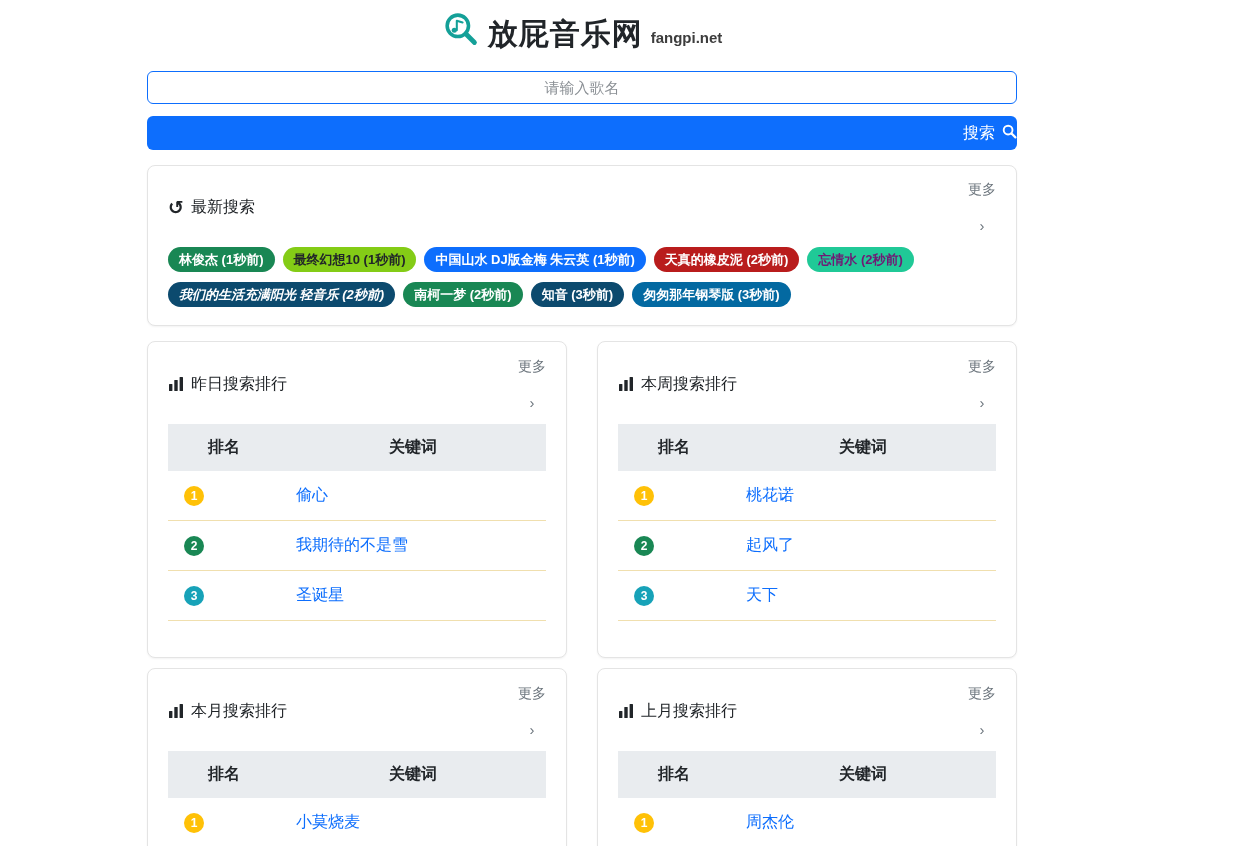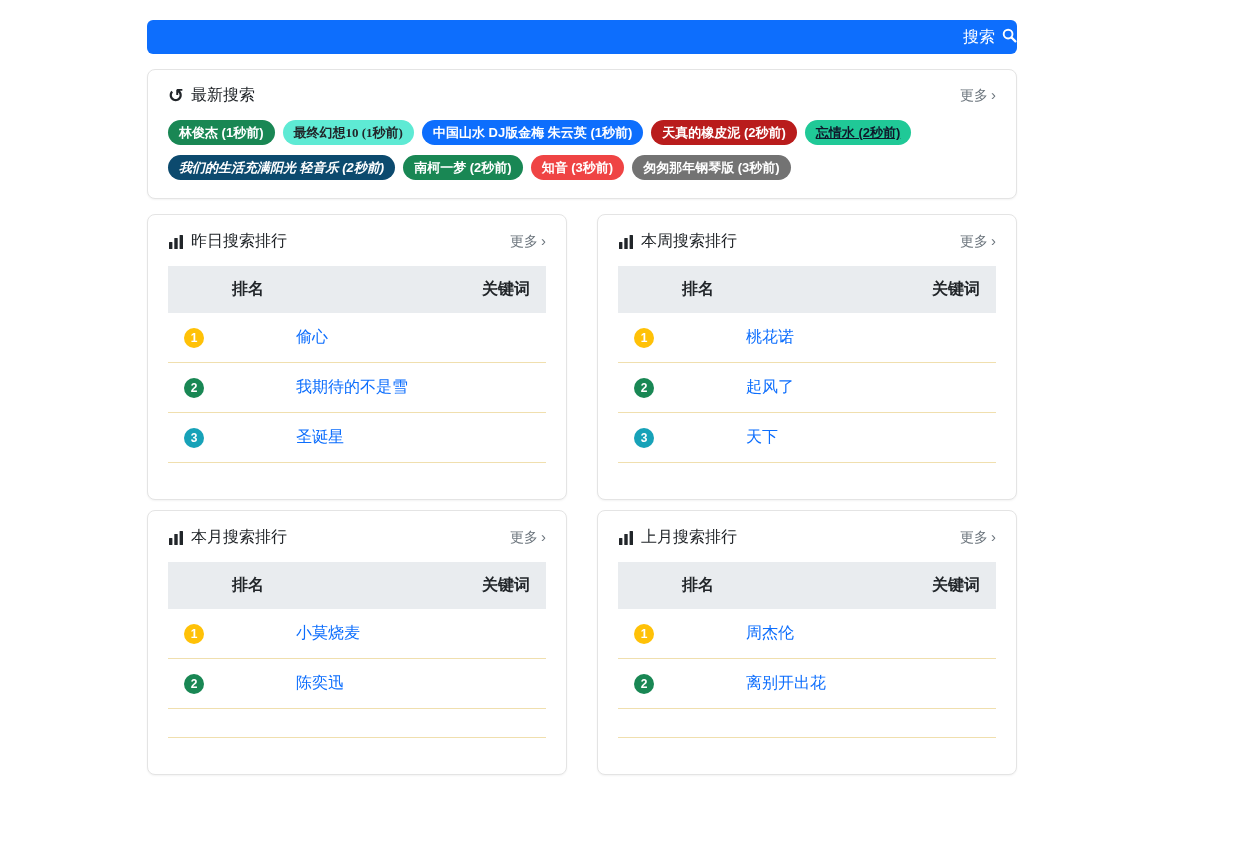--- a/index.html
+++ b/index.html
@@ -24,46 +24,59 @@
                    height:34px; margin-top:12px; background:#0d6efd; color:#ffffff; border:none;
                    border-radius:6px; font-size:16px; cursor:pointer; font-family:inherit; }
 
   
   .card { border:1px solid #e4e4e4; border-radius:8px; background:#ffffff;
           box-shadow:0 1px 2px rgba(0,0,0,.05); }
   .card-head { display:flex; align-items:center; justify-content:space-between; }
   .card-title { display:flex; align-items:center; gap:7px; font-size:16px; }
   .history-icon { font-size:19px; font-weight:700; line-height:1; }
   .chart-icon { display:inline-flex; }
-  .more-link { display:flex; gap:3px; color:#6c757d; font-size:14px; text-decoration:none; }
+  .more-link { display:flex; align-items:center; gap:19px; color:#6c757d; font-size:14px; text-decoration:none;flex-direction:column; }
   .more-link .chev { font-size:15px; line-height:1; }
 
   
   .latest-card { margin-top:15px; padding:15px 20px 18px; }
   .tags { display:flex; flex-wrap:wrap; gap:10px 8px; margin-top:14px; }
   .tag { display:inline-block; padding:6px 11px; border-radius:50px; font-size:13px; font-weight:700;
          line-height:1; white-space:nowrap; text-decoration:none; }
 
   
   .rank-grid { display:grid; grid-template-columns:1fr 1fr; column-gap:30px; row-gap:10px; margin-top:15px; }
   .rank-card { padding:16px 20px 36px; }
   .rank-table { width:100%; border-collapse:collapse; margin-top:14px; font-size:16px; }
-  .rank-table th { background:#e9ecef; text-align:right; font-weight:700; padding:13px 16px; }
+  .rank-table th { background:#e9ecef; text-align:center; font-weight:700; padding:13px 16px; }
   .rank-table th.col-rank { width:112px; }
   .rank-table td { padding:14px 16px; border-bottom:1px solid #f0dfae; }
   .rank-badge { display:inline-flex; align-items:center; justify-content:center; width:20px; height:20px;
                 border-radius:50%; font-size:12px; font-weight:700; color:#ffffff; }
   .keyword-link { color:#0d6efd; text-decoration:none; font-size:16px;margin-top:13px; }
 </style>
 </head>
 <body>
 
 <div class="page">
 
-
+  <header class="site-header">
+    <span class="logo-icon">
+      <svg width="38" height="38" viewBox="0 0 48 48">
+        <circle cx="20" cy="20" r="13.5" fill="none" stroke="#14a098" stroke-width="4.5"></circle>
+        <line x1="30" y1="30" x2="41" y2="41" stroke="#14a098" stroke-width="6" stroke-linecap="round"></line>
+        <circle cx="15.5" cy="25.5" r="3.2" fill="#14a098"></circle>
+        <path d="M18.7 25.5 L18.7 13.5 L26 15.8" fill="none" stroke="#14a098" stroke-width="2.6" stroke-linecap="round" stroke-linejoin="round"></path>
+      </svg>
+    </span>
+    <h1 class="site-title">放屁音乐网</h1>
+    <span class="site-domain">fangpi.net</span>
+  </header>
+
+  <input type="text" class="search-input" placeholder="请输入歌名" style="">
 
   <button class="search-button">
     <span>搜索</span>
     <span>
       <svg width="15" height="15" viewBox="0 0 16 16">
         <circle cx="6.5" cy="6.5" r="4.7" fill="none" stroke="#ffffff" stroke-width="2"></circle>
         <line x1="10.2" y1="10.2" x2="14.3" y2="14.3" stroke="#ffffff" stroke-width="2.4" stroke-linecap="round"></line>
       </svg>
     </span>
   </button>
@@ -74,28 +87,28 @@
         <span class="history-icon">↺</span>
         <span>最新搜索</span>
       </div>
       <a class="more-link">
         <span>更多</span>
         <span class="chev">›</span>
       </a>
     </div>
     <div class="tags">
       <a class="tag" style="background-color: rgb(25, 135, 84); color: rgb(255, 255, 255);">林俊杰 (1秒前)</a>
-      <a class="tag" style="background-color: #5eead4; color: rgb(33, 37, 41); font-family: Liberation Serif, serif;">最终幻想10 (1秒前)</a>
+      <a class="tag" style="background-color: #84cc16; color: rgb(33, 37, 41);">最终幻想10 (1秒前)</a>
       <a class="tag" style="background-color: rgb(13, 110, 253); color: rgb(255, 255, 255);">中国山水 DJ版金梅 朱云英 (1秒前)</a>
       <a class="tag" style="background-color: #b91c1c; color: rgb(255, 255, 255);">天真的橡皮泥 (2秒前)</a>
-      <a class="tag" style="background-color: rgb(32, 201, 151); color: #0f172a; text-decoration: underline;">忘情水 (2秒前)</a>
+      <a class="tag" style="background-color: rgb(32, 201, 151); color: #701a75;">忘情水 (2秒前)</a>
       <a class="tag" style="background-color: #0c4a6e; color: rgb(255, 255, 255); font-style: italic;">我们的生活充满阳光 轻音乐 (2秒前)</a>
       <a class="tag" style="background-color: rgb(25, 135, 84); color: rgb(255, 255, 255);">南柯一梦 (2秒前)</a>
-      <a class="tag" style="background-color: #ef4444; color: rgb(255, 255, 255);">知音 (3秒前)</a>
-      <a class="tag" style="background-color: #737373; color: rgb(255, 255, 255);">匆匆那年钢琴版 (3秒前)</a>
+      <a class="tag" style="background-color: #0c4a6e; color: rgb(255, 255, 255);">知音 (3秒前)</a>
+      <a class="tag" style="background-color: #0369a1; color: rgb(255, 255, 255);">匆匆那年钢琴版 (3秒前)</a>
     </div>
   </section>
 
   <div class="rank-grid">
 
     <section class="card rank-card">
       <div class="card-head">
         <div class="card-title">
           <span class="chart-icon">
             <svg width="16" height="16" viewBox="0 0 16 16" fill="#212529">

